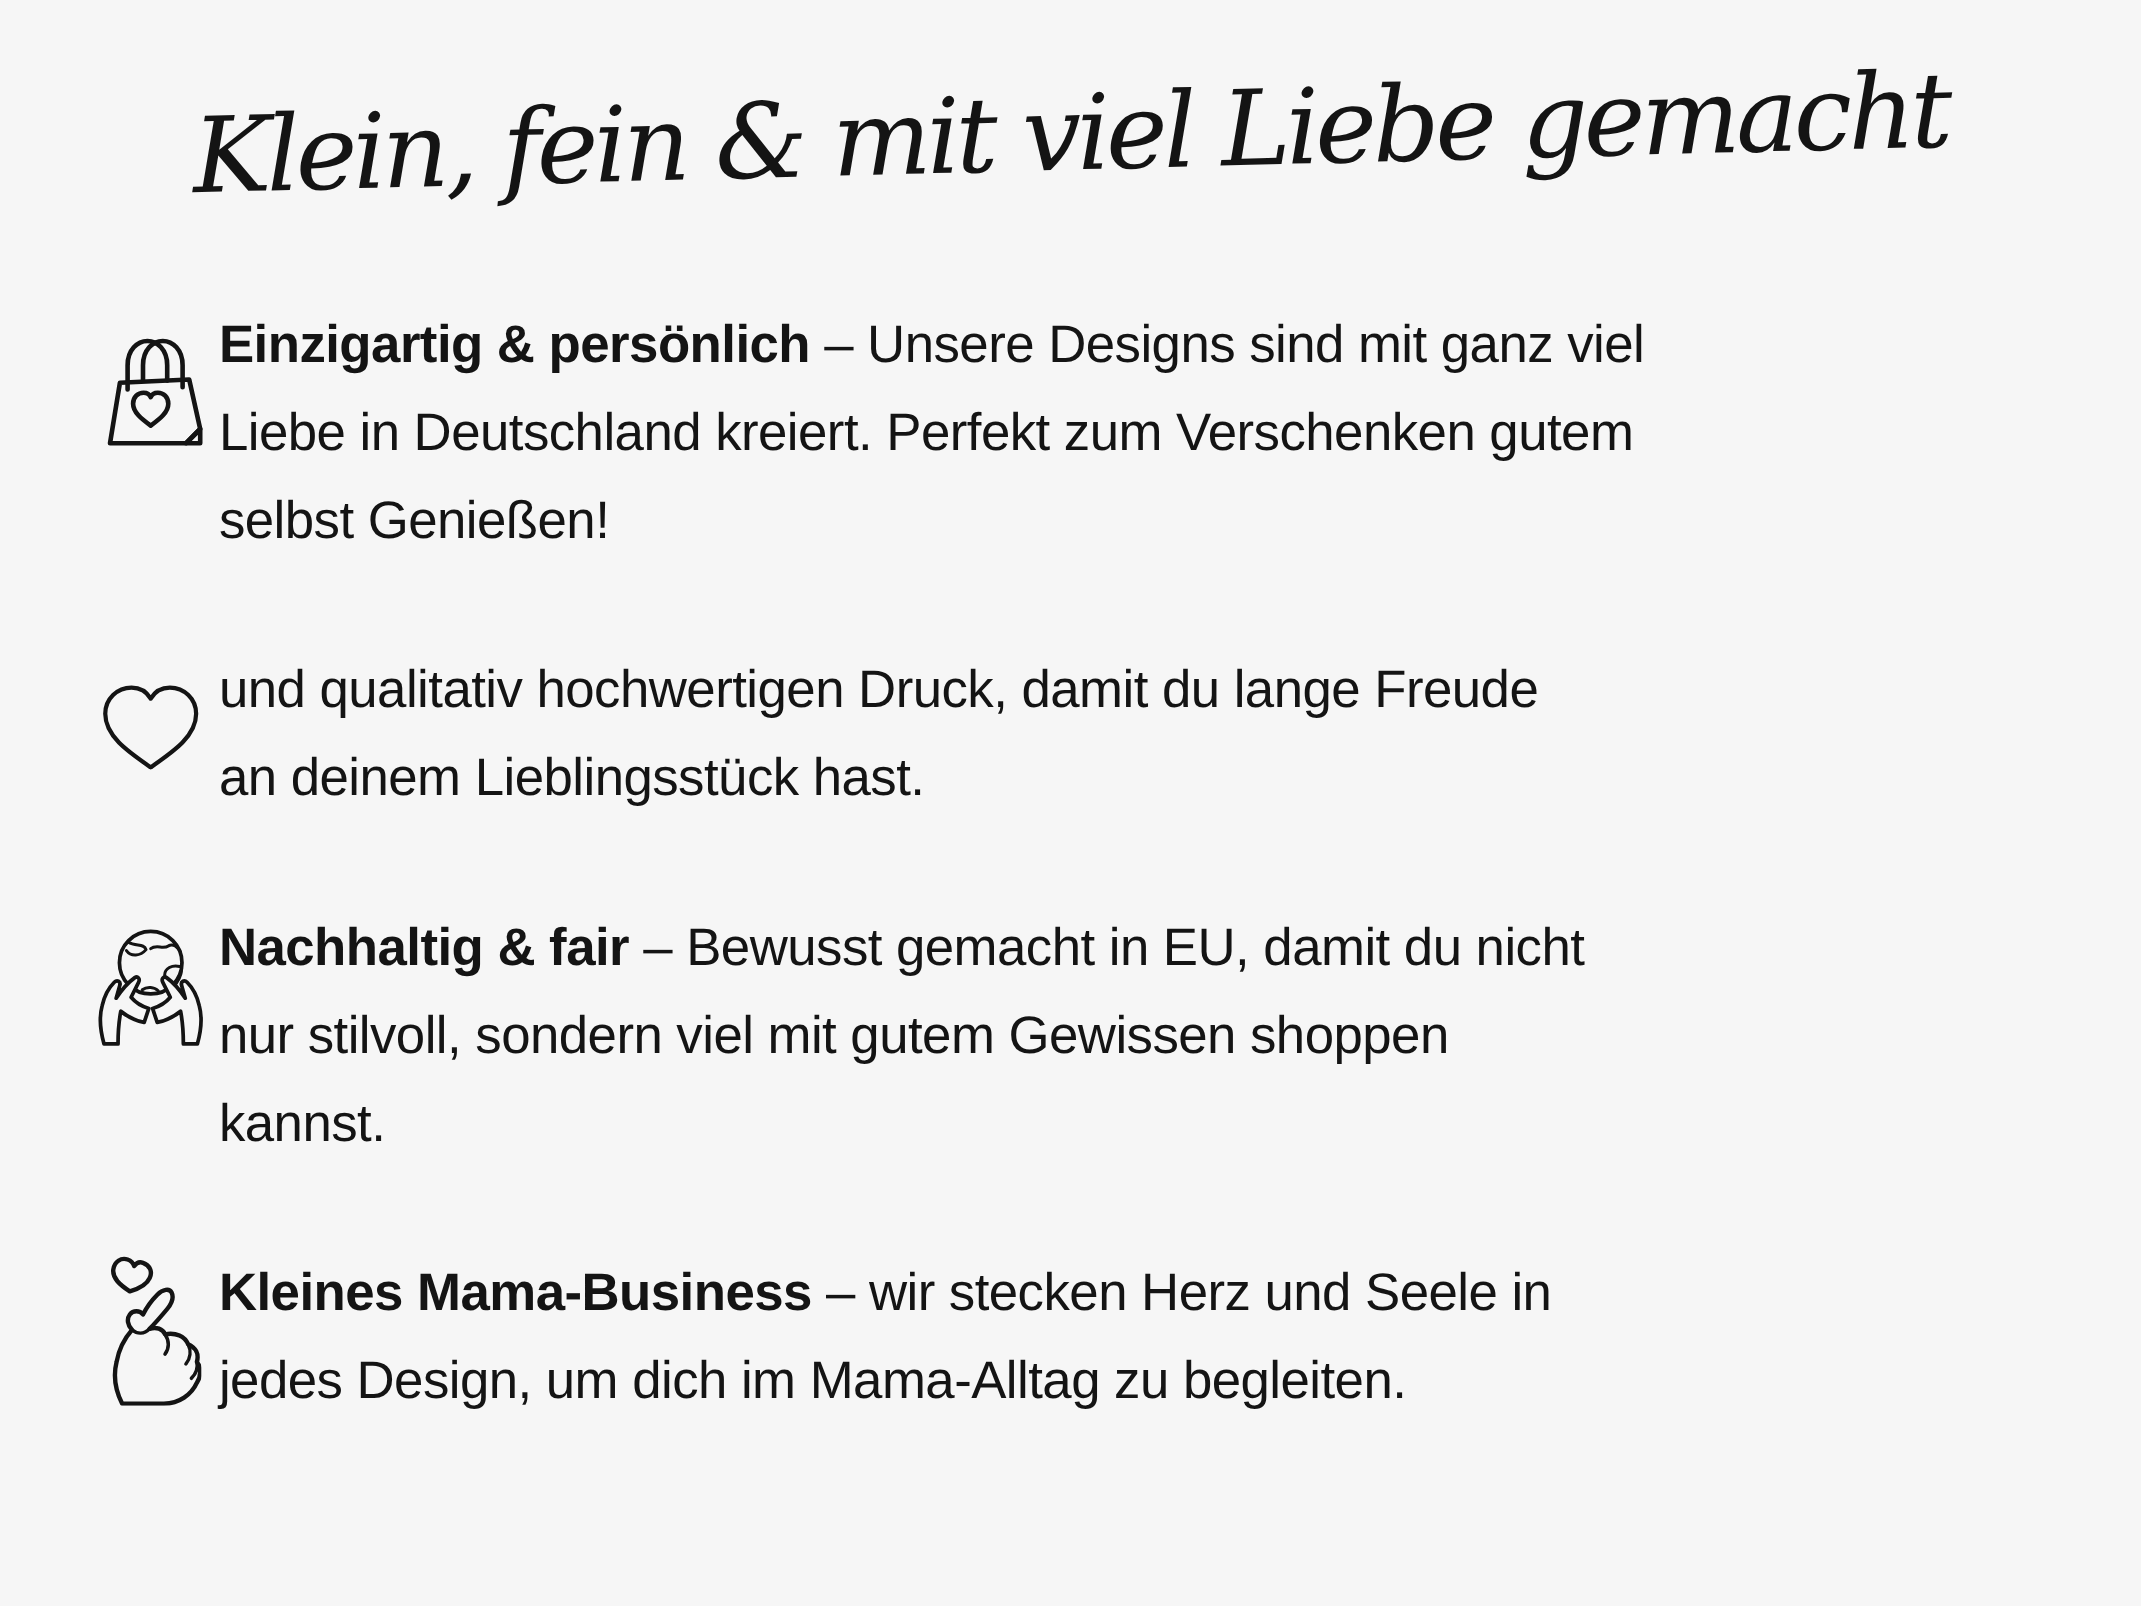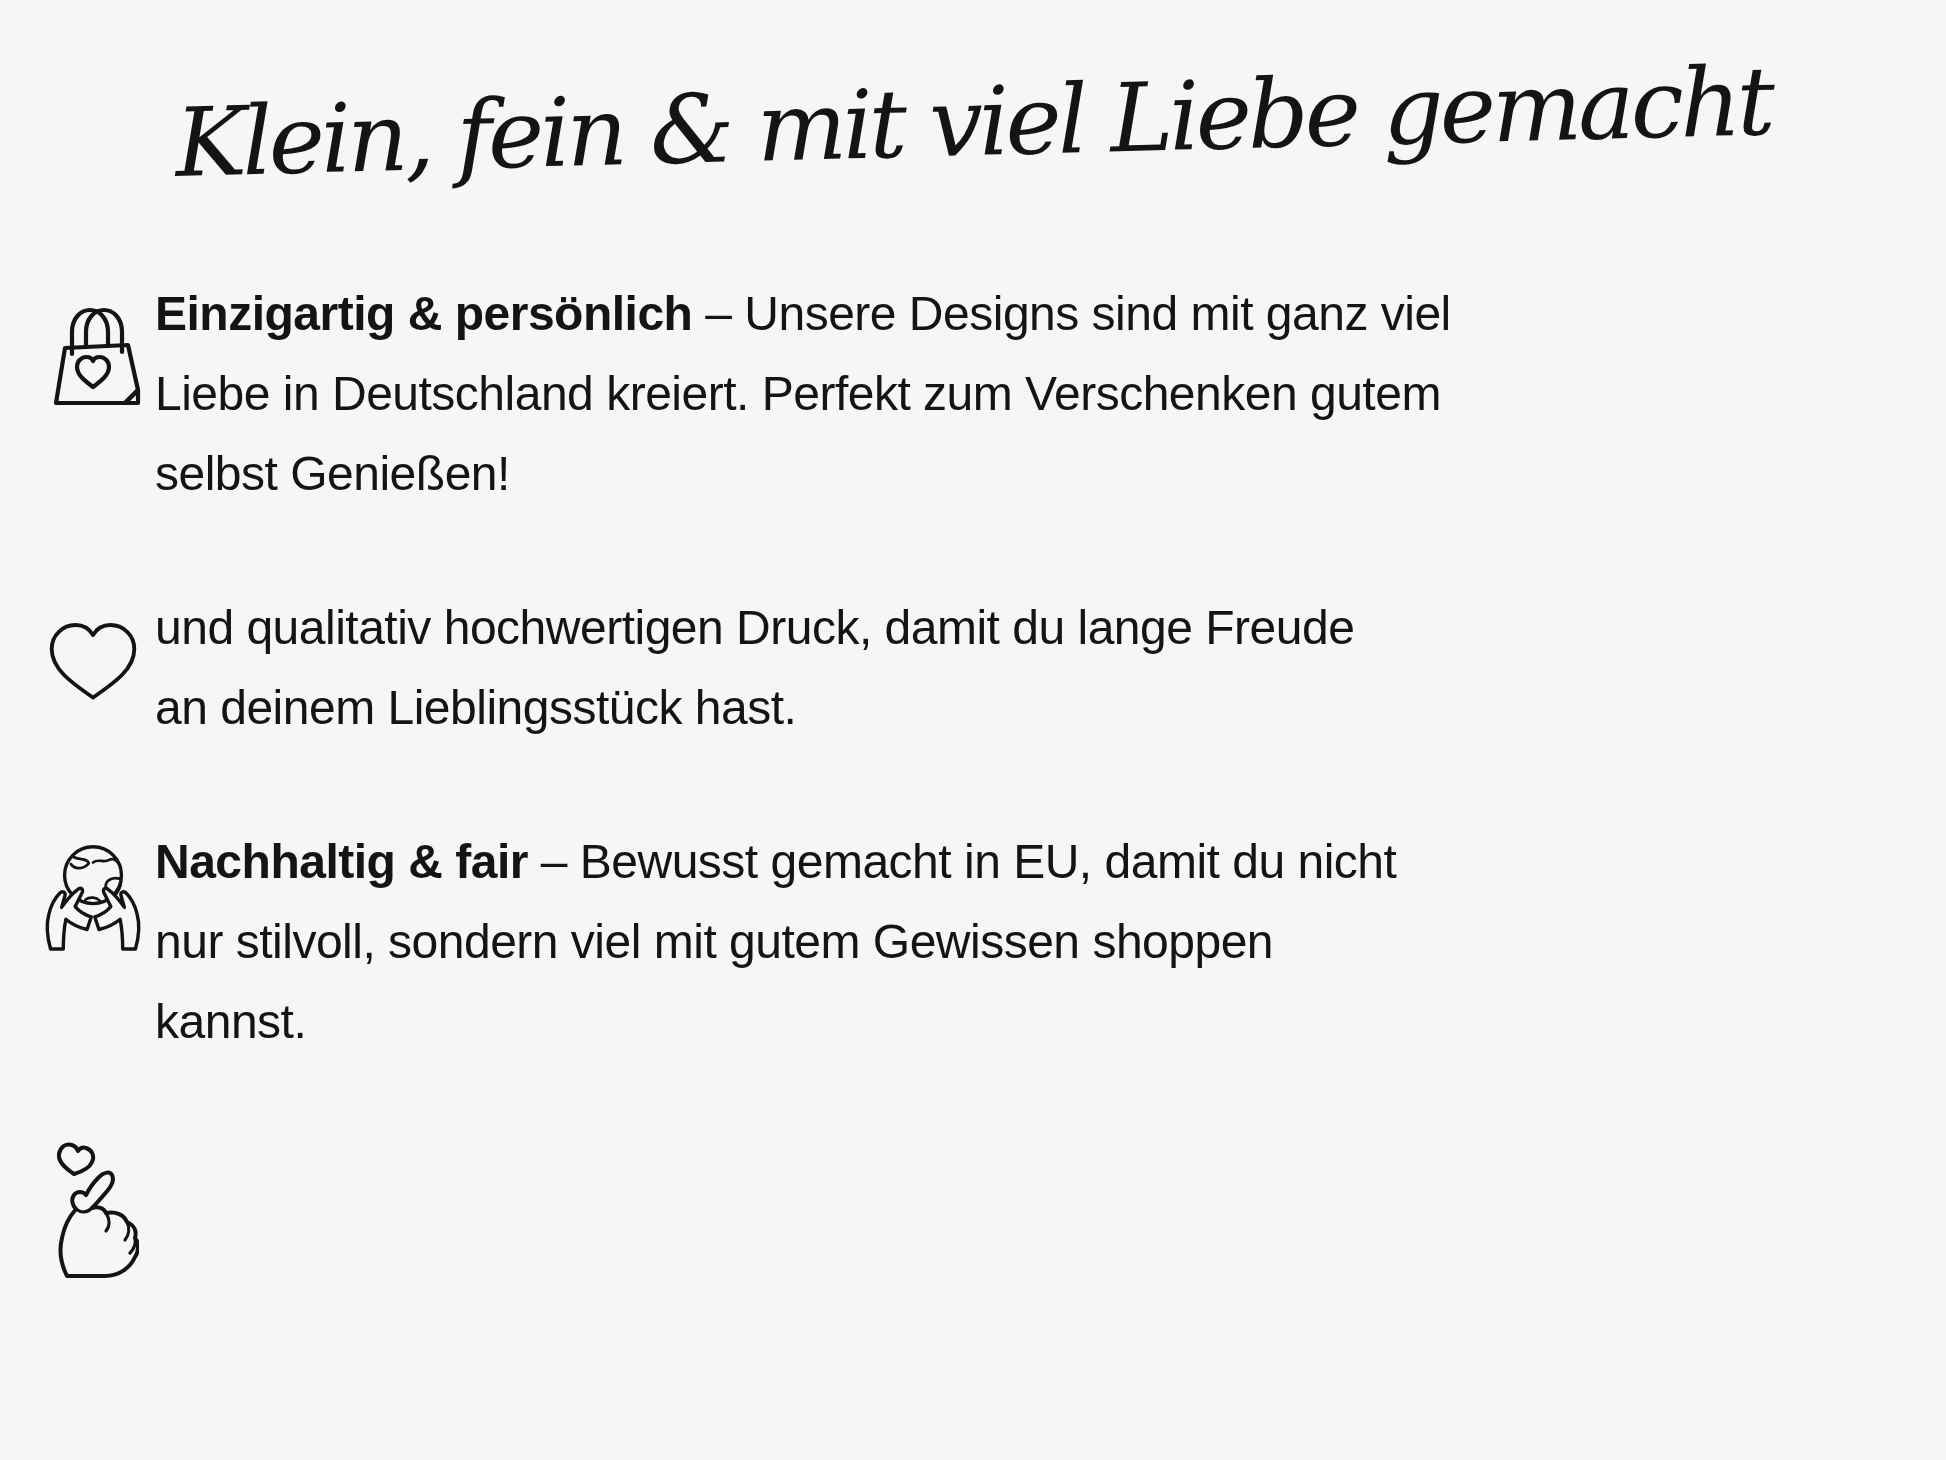--- a/index.html
+++ b/index.html
@@ -17,21 +17,21 @@
   }
   .title {
     font-family:"DejaVu Serif", serif;
     font-style:italic;
     font-weight:400;
     font-size:95px;
     letter-spacing:-4px;
     white-space:nowrap;
     transform:rotate(-1.5deg);
   }
-  .features { padding-left:37px; }
+  .features { padding-left:37px;margin-left:44px; }
   .feature-row { display:flex; align-items:flex-start; margin-bottom:74px; }
   .icon-box {
     width:112px; flex:0 0 112px; margin-right:6px;
     display:flex; justify-content:center; align-items:flex-start;
     overflow:visible;
   }
   .feature-text {
     font-size:48px;
     line-height:80px;
     letter-spacing:-0.5px;
@@ -102,15 +102,19 @@
     <div class="icon-box">
       <svg class="line-icon" width="92" height="148" viewBox="0 0 92 148" style="margin-top:-6px" stroke-width="4">
         <path d="M27,44 C18,38 11,32 12,24 C13,17 19,13 25,15 C28,16 30,18 31,21 C33,18 36,17 39,18 C45,20 48,26 45,32 C42,39 34,42 27,44 Z"></path>
         <path d="M20,146 C14,134 12,120 15,108 C17,97 22,87 29,79 C25,75 24,69 27,65 C30,61 36,61 39,65 C42,59 47,52 52,47 C57,42 63,41 65,45 C67,49 65,55 61,60 C56,66 50,73 45,78 C51,76 57,78 59,83 C69,81 77,85 80,92 C87,95 90,101 88,108 C92,113 92,121 88,127 C83,138 72,146 58,146 Z"></path>
         <path stroke-width="3.2" d="M29,79 C34,83 40,83 45,78"></path>
         <path stroke-width="3.2" d="M59,83 C63,89 63,96 59,101"></path>
         <path stroke-width="3.2" d="M80,92 C83,98 82,105 78,110"></path>
         <path stroke-width="3.2" d="M88,108 C89,113 87,119 83,123"></path>
       </svg>
     </div>
+    <div class="feature-text">
+      <div class="line"><strong>Kleines Mama-Business</strong> <span>– wir stecken Herz und Seele in</span></div>
+      <div class="line">jedes Design, um dich im Mama-Alltag zu begleiten.</div>
+    </div>
   </div>
 
 </div>
 
 </body></html>

